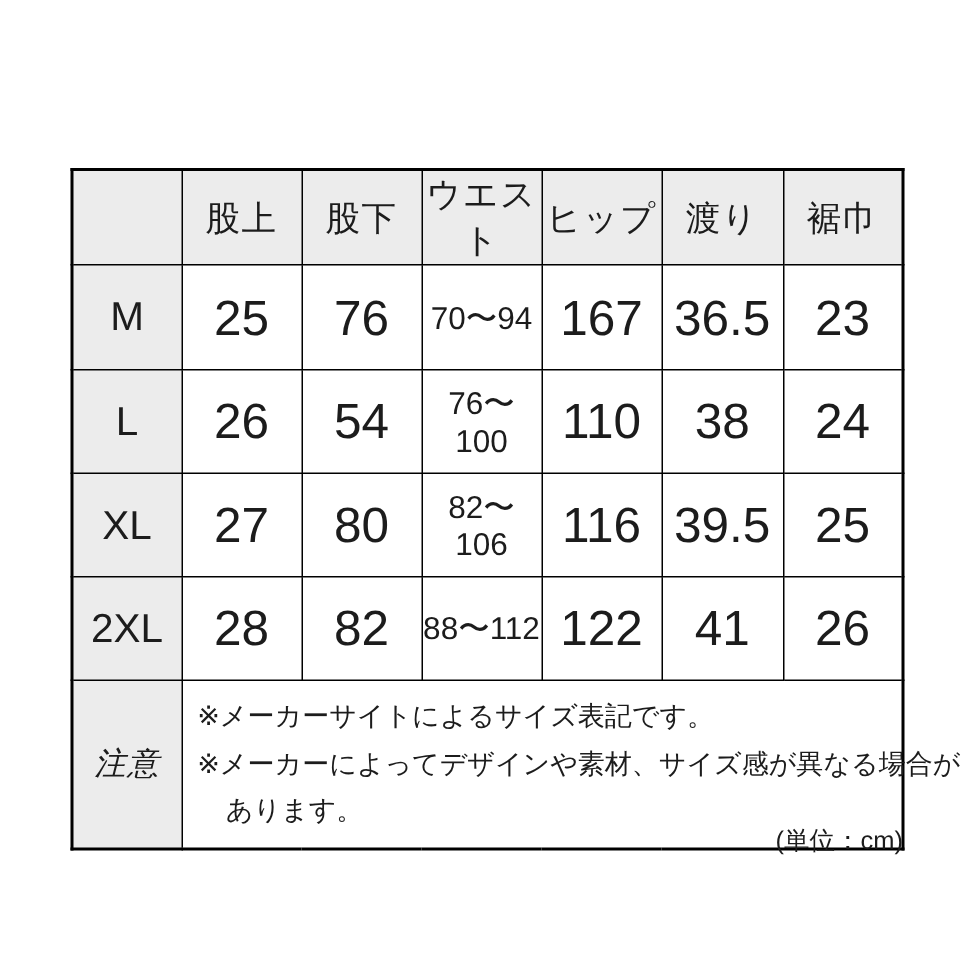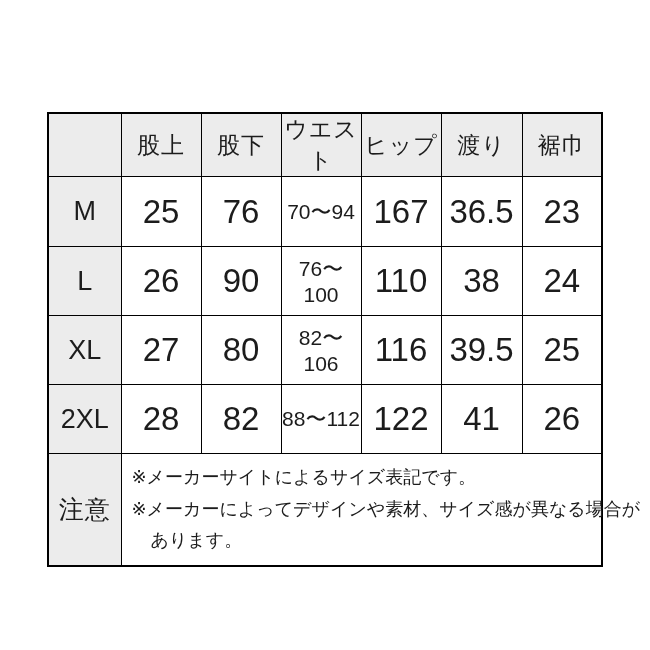--- a/index.html
+++ b/index.html
@@ -49,21 +49,21 @@
   .size-table tbody tr.data-row { height: 69px; }
   .size-table tbody tr.data-row:first-child { height: 70px; }
   .size-table th.row-label {
     background: #ececec;
     font-size: 27px;
   }
   .size-table td.value-cell { font-size: 33px; }
   .size-table td.range-cell { font-size: 21px; margin-left: 33px; }
   
   .size-table tr.note-row { height: 96px; }
-  .size-table th.note-label { font-size: 25px; letter-spacing: 1px; }
+  .size-table th.note-label { font-size: 21px; letter-spacing: 1px; font-style: italic; }
   .size-table td.note-cell {
     text-align: left;
     font-size: 18px;
     padding: 8px 8px 8px 10px;
     line-height: 1.75;
   }
   .note-line { white-space: nowrap; }
   .note-line.indent { padding-left: 19px; }
   
   .unit {
@@ -108,21 +108,21 @@
         <td class="value-cell">25</td>
         <td class="value-cell">76</td>
         <td class="range-cell">70〜94</td>
         <td class="value-cell">167</td>
         <td class="value-cell">36.5</td>
         <td class="value-cell">23</td>
       </tr>
       <tr class="data-row">
         <th class="row-label">L</th>
         <td class="value-cell">26</td>
-        <td class="value-cell">90</td>
+        <td class="value-cell">54</td>
         <td class="range-cell">76〜100</td>
         <td class="value-cell">110</td>
         <td class="value-cell">38</td>
         <td class="value-cell">24</td>
       </tr>
       <tr class="data-row">
         <th class="row-label">XL</th>
         <td class="value-cell">27</td>
         <td class="value-cell">80</td>
         <td class="range-cell">82〜106</td>
@@ -143,14 +143,15 @@
         <th class="row-label note-label">注意</th>
         <td class="note-cell" colspan="6">
           <div class="note-line">※メーカーサイトによるサイズ表記です。</div>
           <div class="note-line">※メーカーによってデザインや素材、サイズ感が異なる場合が</div>
           <div class="note-line indent">あります。</div>
         </td>
       </tr>
     </tbody>
   </table>
 
+  <div class="unit">(単位：cm)</div>
 
 </div>
 
 </body></html>

